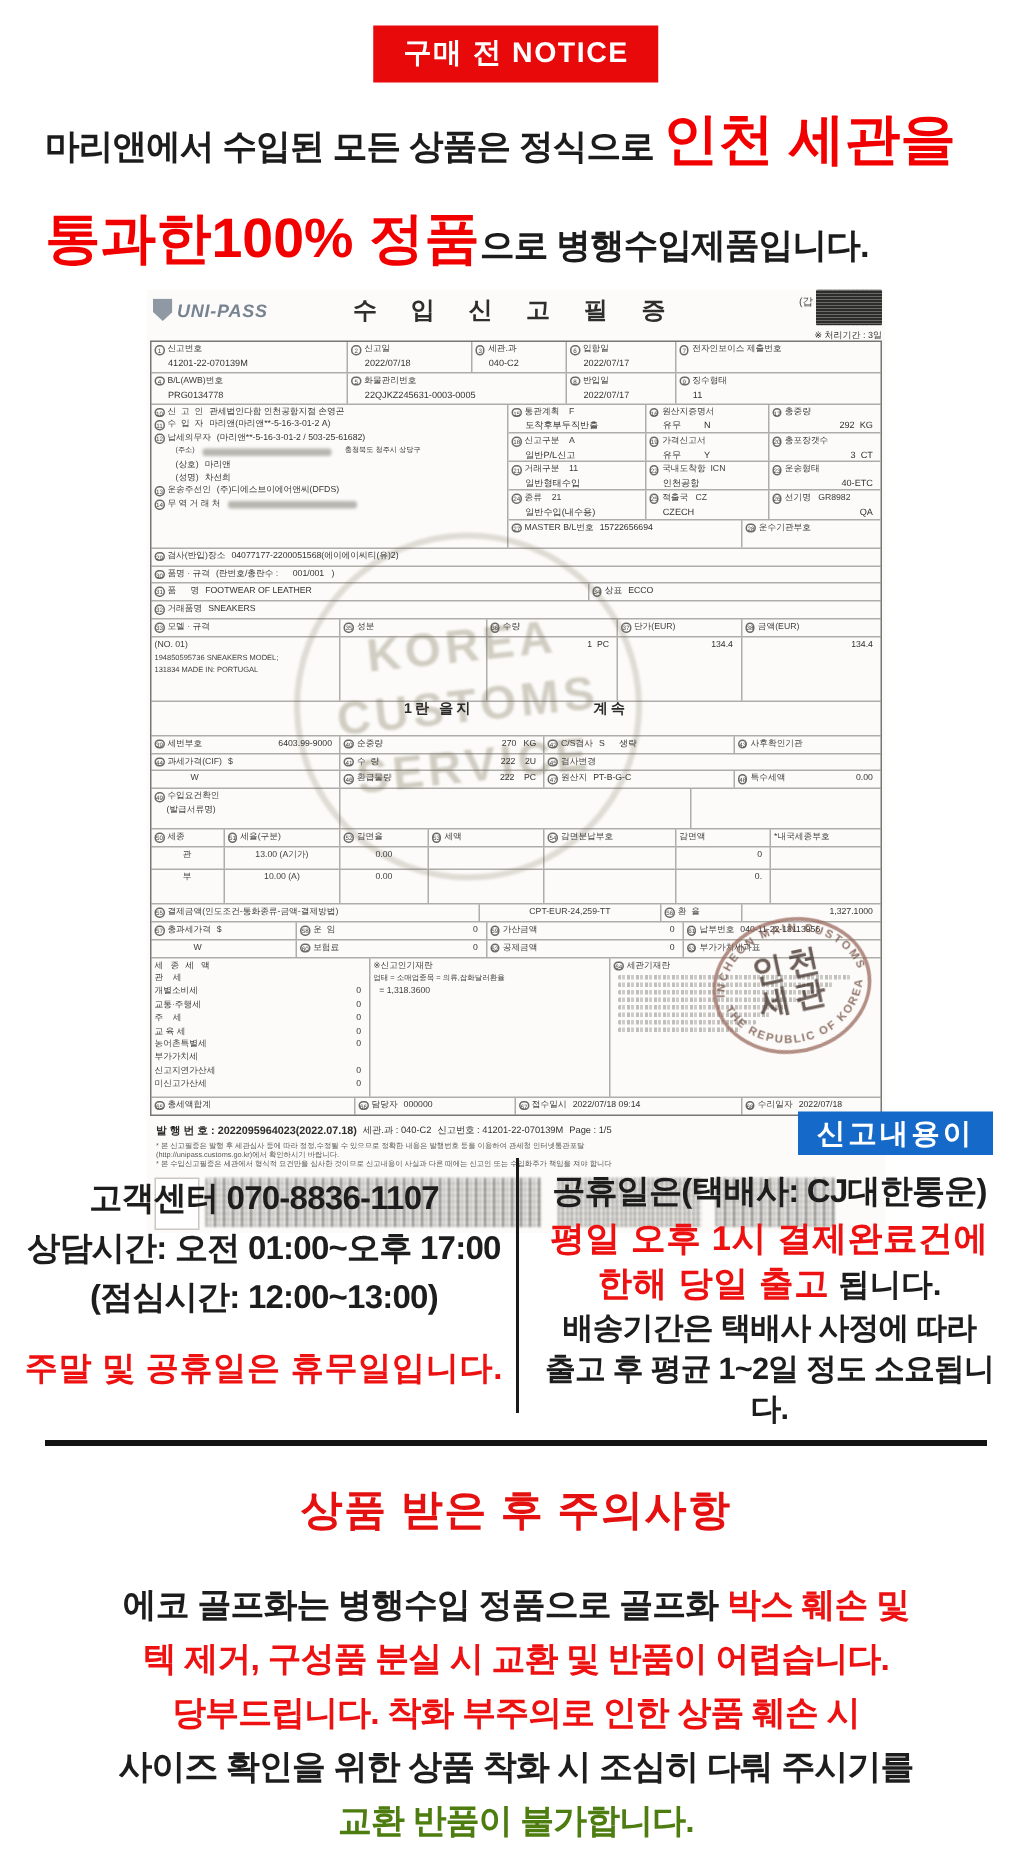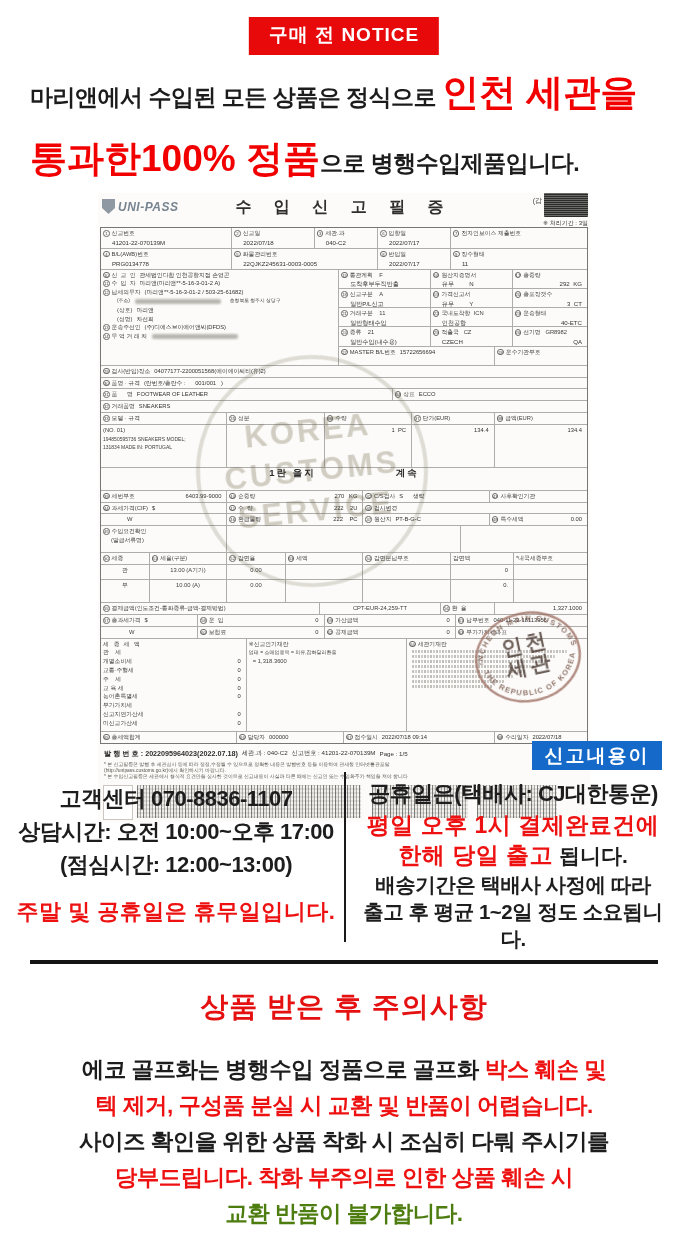--- a/index.html
+++ b/index.html
@@ -870,37 +870,37 @@
       <div class="strip s3"></div>
     </div>
   </div>
 
   <div class="ship-badge">신고내용이</div>
 
   <div class="vdiv"></div>
 
   <div class="col-left">
     <div class="ln">고객센터 070-8836-1107</div>
-    <div class="ln">상담시간: 오전 10:00~오후 17:00</div>
+    <div class="ln">상담시간: 오전 01:00~오후 17:00</div>
     <div class="ln">(점심시간: 12:00~13:00)</div>
     <div class="red">주말 및 공휴일은 휴무일입니다.</div>
   </div>
 
   <div class="col-right">
     <div class="ln1">공휴일은(택배사: CJ대한통운)</div>
     <div class="lred">평일 오후 1시 결제완료건에</div>
     <div class="mix"><span class="r">한해 당일 출고</span><span class="k"> 됩니다.</span></div>
     <div class="sm">배송기간은 택배사 사정에 따라</div>
     <div class="sm">출고 후 평균 1~2일 정도 소요됩니다.</div>
   </div>
 
   <div class="hr"></div>
 
   <div class="caution">
     <div class="c-title">상품 받은 후 주의사항</div>
     <div class="c-line"><span>에코 골프화는 병행수입 정품으로 골프화 </span><span class="r">박스 훼손 및</span></div>
     <div class="c-line r" style="color:#ee1111;">텍 제거, 구성품 분실 시 교환 및 반품이 어렵습니다.</div>
+    <div class="c-line" style="color:#ee1111;">당부드립니다. 착화 부주의로 인한 상품 훼손 시</div>
     <div class="c-line">사이즈 확인을 위한 상품 착화 시 조심히 다뤄 주시기를</div>
-    <div class="c-line" style="color:#ee1111;">당부드립니다. 착화 부주의로 인한 상품 훼손 시</div>
     <div class="c-line" style="color:#4d7c0f;">교환 반품이 불가합니다.</div>
   </div>
 
 </div>
 
 </body></html>

